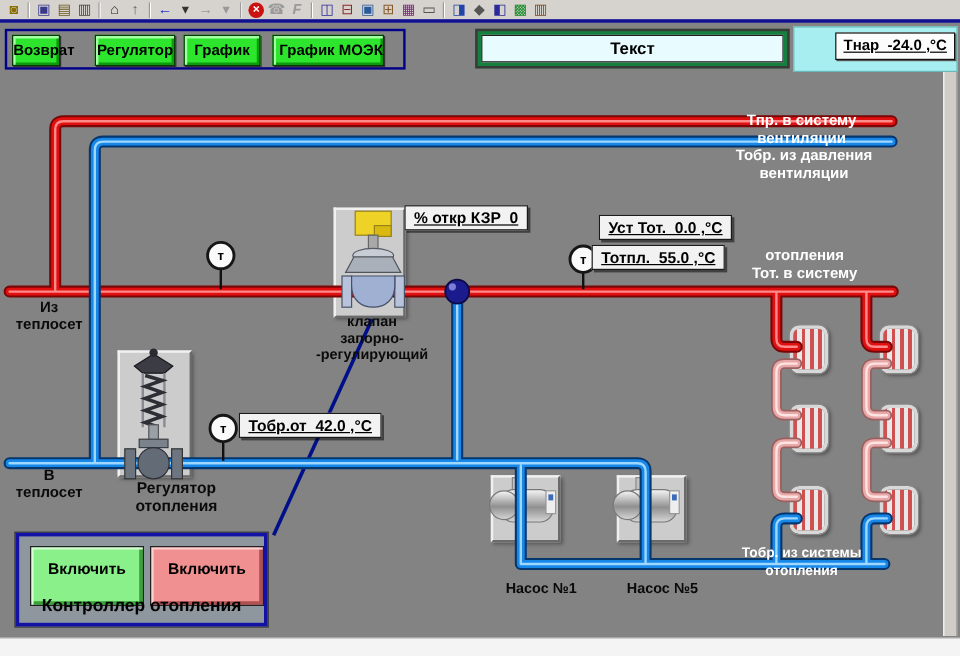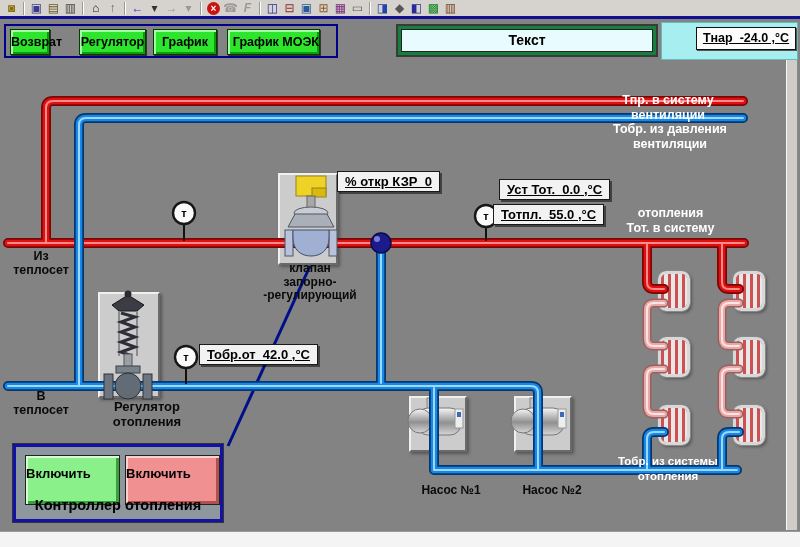--- a/index.html
+++ b/index.html
@@ -46,21 +46,21 @@
   
   .plabel{position:absolute;z-index:4;color:#fff;font-weight:bold;font-size:12.5px;line-height:15px;text-align:center;}
   .blabel{position:absolute;z-index:4;color:#0a0a0a;font-weight:bold;font-size:12.5px;line-height:14px;text-align:center;}
   .vbox{position:absolute;z-index:5;background:#f2f2f2;border:1px solid #1a1a1a;box-shadow:2px 2px 0 rgba(0,0,0,.5);
         padding:2px 7px;font-weight:bold;font-size:13px;color:#000;text-decoration:underline;white-space:pre;}
 
   
   .ctrlframe{position:absolute;left:13px;top:444px;width:210px;height:78px;background:#8e969e;
              border:3px solid #1212a6;box-shadow:0 0 0 1px #333;z-index:4;box-sizing:border-box;}
   .ctrlbtn{position:absolute;top:8px;width:95px;height:50px;border:1px solid #222;font-weight:bold;font-size:13px;
-           line-height:36px;cursor:pointer;box-sizing:border-box;color:#000;}
+           text-align:center;line-height:36px;cursor:pointer;box-sizing:border-box;color:#000;}
   .ctrl-on{left:9px;background:#8af08a;box-shadow:inset 2px 2px 0 #d6ffd6, inset -3px -3px 0 #3aa03a;}
   .ctrl-off{left:109px;background:#f09090;box-shadow:inset 2px 2px 0 #ffd0d0, inset -3px -3px 0 #b05050;}
   .ctrltitle{position:absolute;left:0;top:50px;width:100%;text-align:center;font-weight:bold;font-size:14.5px;color:#000000;}
 </style>
 </head>
 <body>
 
 <div class="screen">
 
   <div class="toolbar">
@@ -243,21 +243,21 @@
   <div class="blabel" style="left:254px;top:262px;width:112px;font-size:12px;line-height:13.5px;">
     <div>клапан</div>
     <div>запорно-</div>
     <div>-регулирующий</div>
   </div>
   <div class="blabel" style="left:86px;top:399px;width:122px;font-size:13px;line-height:15px;">
     <div>Регулятор</div>
     <div>отопления</div>
   </div>
   <div class="blabel" style="left:411px;top:483px;width:80px;font-size:12px;">Насос №1</div>
-  <div class="blabel" style="left:512px;top:483px;width:80px;font-size:12px;">Насос №2</div>
+  <div class="blabel" style="left:512px;top:483px;width:80px;font-size:12px;">Насос №5</div>
 
   <div class="vbox" style="left:337px;top:171px;">% откр КЗР  0</div>
   <div class="vbox" style="left:499px;top:179px;">Уст Тот.  0.0 ,°C</div>
   <div class="vbox" style="left:493px;top:204px;">Тотпл.  55.0 ,°C</div>
   <div class="vbox" style="left:199px;top:344px;">Тобр.от  42.0 ,°C</div>
 
   <div class="ctrlframe">
     <div class="ctrlbtn ctrl-on">Включить</div>
     <div class="ctrlbtn ctrl-off">Включить</div>
     <div class="ctrltitle">Контроллер отопления</div>

